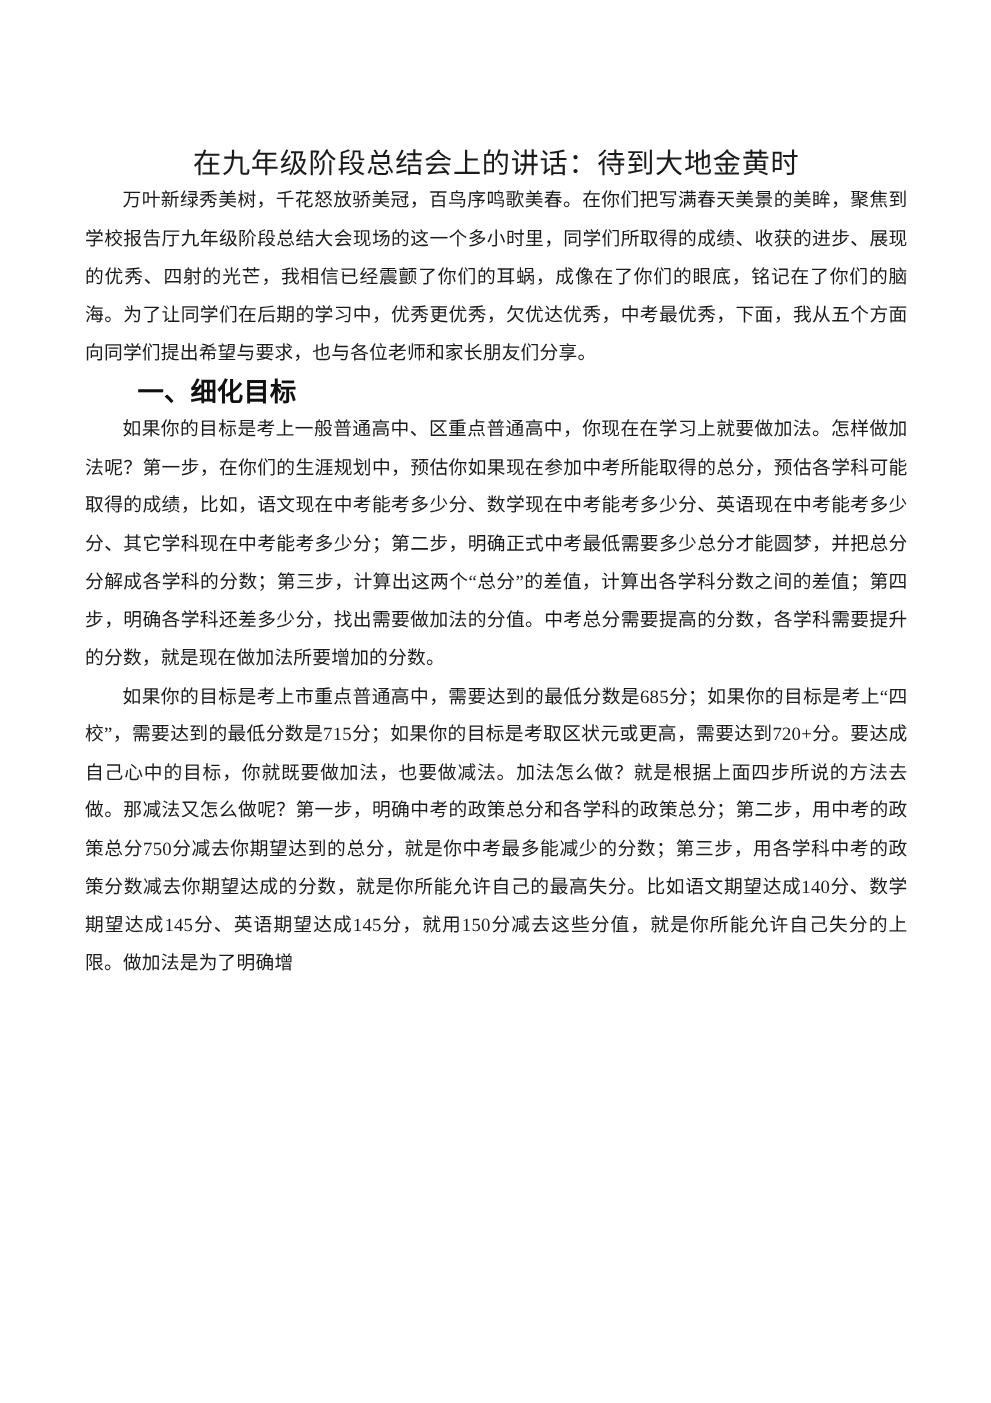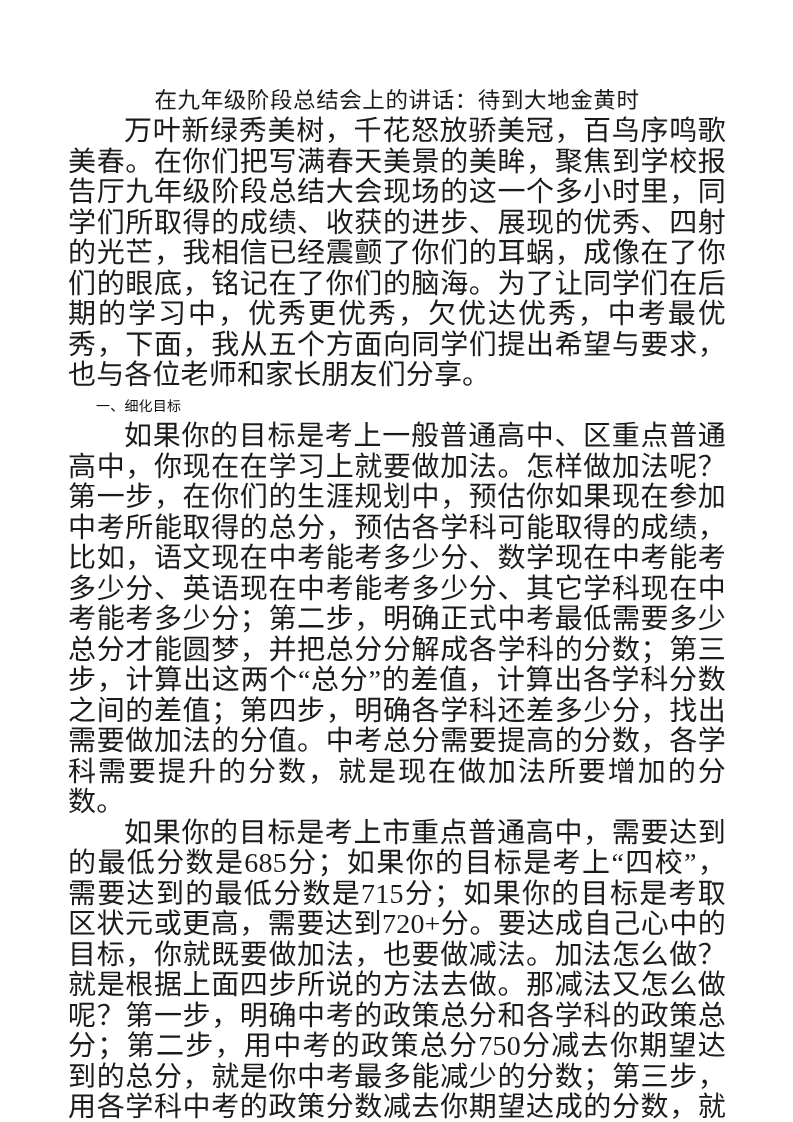--- a/index.html
+++ b/index.html
@@ -31,52 +31,52 @@
 
   .doc-title {
     font-family: "Liberation Serif", "DejaVu Serif", serif;
     font-size: 22.5px;
     font-weight: 400;
     color: #1b1b1b;
     text-align: center;
     letter-spacing: 0.6px;
     line-height: 30px;
     margin: 0;
-    padding-top: 86px;
+    padding-top: 116px;
     white-space: nowrap;
   }
 
   .salutation {
     font-family: "Liberation Serif", "DejaVu Serif", serif;
     font-size: 21.5px;
     color: #1b1b1b;
     line-height: 30.5px;
     letter-spacing: 0.15px;
     margin: 0;
     padding-top: 42px;
     text-align: justify;
     text-justify: inter-ideograph;
   }
 
   .para {
     font-family: "Liberation Serif", "DejaVu Serif", serif;
-    font-size: 28px;
+    font-size: 15px;
     color: #1b1b1b;
     line-height: 30.5px;
     letter-spacing: 0.15px;
     margin: 0;
     text-indent: 2em;
     text-align: justify;
     text-justify: inter-ideograph;
   }
 
   .section-heading {
     font-family: "DejaVu Sans", "Liberation Sans", sans-serif;
-    font-size: 14px;
-    font-weight: normal;
+    font-size: 21px;
+    font-weight: bold;
     color: #111111;
     line-height: 30.5px;
     letter-spacing: 0.2px;
     margin: 0;
     text-indent: 2em;
     text-align: left;
   }
 </style>
 </head>
 <body>

